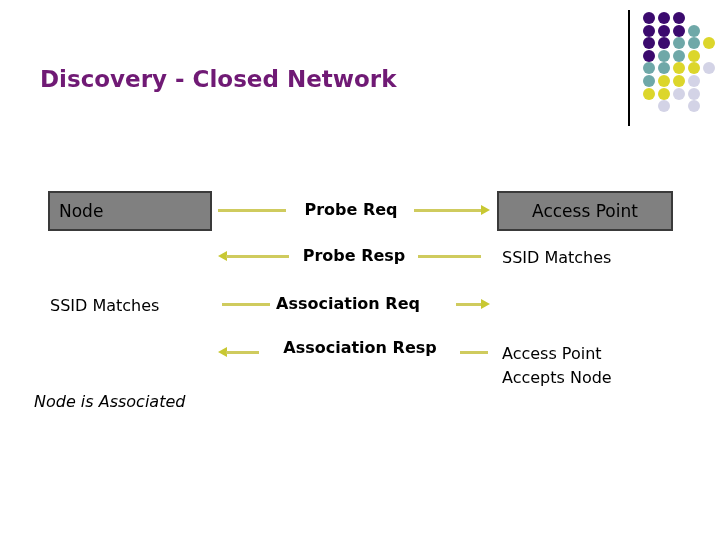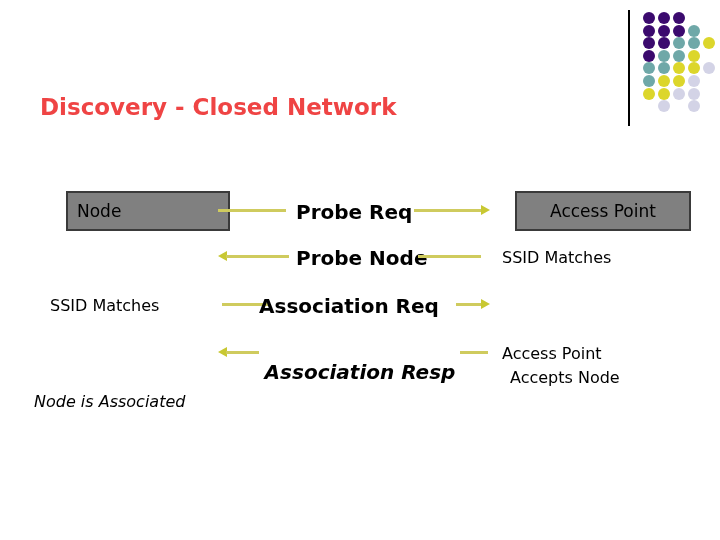--- a/index.html
+++ b/index.html
@@ -58,21 +58,20 @@
   }
 
   
   .node-box {
     position: absolute;
     box-sizing: border-box;
     background: #808080;
     border: 2px solid #3a3a3a;
     display: flex;
     align-items: center;
-    margin-left: 18px;
   }
   .node-box .node-label {
     font-size: 17px;
     color: #000000;
     padding-left: 9px;
     white-space: nowrap;
   }
   #box-node {
     left: 48px;
     top: 191px;
@@ -84,21 +83,21 @@
     top: 191px;
     width: 176px;
     height: 40px;
     justify-content: center;
   }
   #box-ap .node-label { padding-left: 0; }
 
   
   .msg-label {
     position: absolute;
-    font-size: 20px;
+    font-size: 16px;
     font-weight: bold;
     color: #000000;
     white-space: nowrap;
     text-align: center;
   }
   .note {
     position: absolute;
     font-size: 16px;
     color: #000000;
     white-space: nowrap;
@@ -160,48 +159,48 @@
       <div class="dot" style="left: 30px; top: 63px; background: rgb(220, 214, 43);"></div>
       <div class="dot" style="left: 45px; top: 63px; background: rgb(211, 211, 230);"></div>
       <div class="dot" style="left: 0px; top: 75.6px; background: rgb(220, 214, 43);"></div>
       <div class="dot" style="left: 15px; top: 75.6px; background: rgb(220, 214, 43);"></div>
       <div class="dot" style="left: 30px; top: 75.6px; background: rgb(211, 211, 230);"></div>
       <div class="dot" style="left: 45px; top: 75.6px; background: rgb(211, 211, 230);"></div>
       <div class="dot" style="left: 15px; top: 88.2px; background: rgb(211, 211, 230);"></div>
       <div class="dot" style="left: 45px; top: 88.2px; background: rgb(211, 211, 230);"></div>
     </div>
 
-  <div class="title" style="color: #ef4444; margin-top: 28px;">Discovery - Closed Network</div>
+  <div class="title" style="color: #701a75;">Discovery - Closed Network</div>
 
   <div class="node-box" id="box-node" style="background: rgb(128, 128, 128); border-color: rgb(58, 58, 58);">
     <span class="node-label">Node</span>
   </div>
   <div class="node-box" id="box-ap" style="background: rgb(128, 128, 128); border-color: rgb(58, 58, 58);">
     <span class="node-label">Access Point</span>
   </div>
 
   <div class="seg" style="left: 218px; top: 209px; width: 68px; background: rgb(207, 203, 94);"></div>
   <div class="msg-label" style="left:296px; top:200px; width:110px;">Probe Req</div>
   <div class="seg" style="left: 414px; top: 209px; width: 68px; background: rgb(207, 203, 94);"></div>
   <div class="head right" style="left: 481px; top: 205px; border-left-color: rgb(200, 200, 50);"></div>
 
   <div class="head left" style="left: 218px; top: 251px; border-right-color: rgb(200, 200, 50);"></div>
   <div class="seg" style="left: 226px; top: 255px; width: 63px; background: rgb(207, 203, 94);"></div>
-  <div class="msg-label" style="left:296px; top:246px; width:116px;">Probe Node</div>
+  <div class="msg-label" style="left:296px; top:246px; width:116px;">Probe Resp</div>
   <div class="seg" style="left: 418px; top: 255px; width: 63px; background: rgb(207, 203, 94);"></div>
   <div class="note" style="left:502px; top:246px;">SSID Matches</div>
 
   <div class="note" style="left:50px; top:294px;">SSID Matches</div>
   <div class="seg" style="left: 222px; top: 303px; width: 48px; background: rgb(207, 203, 94);"></div>
   <div class="msg-label" style="left:259px; top:294px; width:178px;">Association Req</div>
   <div class="seg" style="left: 456px; top: 303px; width: 27px; background: rgb(207, 203, 94);"></div>
   <div class="head right" style="left: 481px; top: 299px; border-left-color: rgb(200, 200, 50);"></div>
 
   <div class="head left" style="left: 218px; top: 347px; border-right-color: rgb(200, 200, 50);"></div>
   <div class="seg" style="left: 226px; top: 351px; width: 33px; background: rgb(207, 203, 94);"></div>
-  <div class="msg-label" style="left:262px; top:360px; width:196px;font-style:italic;">Association Resp</div>
+  <div class="msg-label" style="left:262px; top:338px; width:196px;">Association Resp</div>
   <div class="seg" style="left: 460px; top: 351px; width: 28px; background: rgb(207, 203, 94);"></div>
   <div class="note" style="left:502px; top:342px;">Access Point</div>
-  <div class="note" style="left:502px; top:366px;margin-left:8px;">Accepts Node</div>
+  <div class="note" style="left:502px; top:366px;">Accepts Node</div>
 
   <div class="note" style="left:34px; top:390px;font-style:italic;">Node is Associated</div>
 
 </div>
 
 </body></html>

